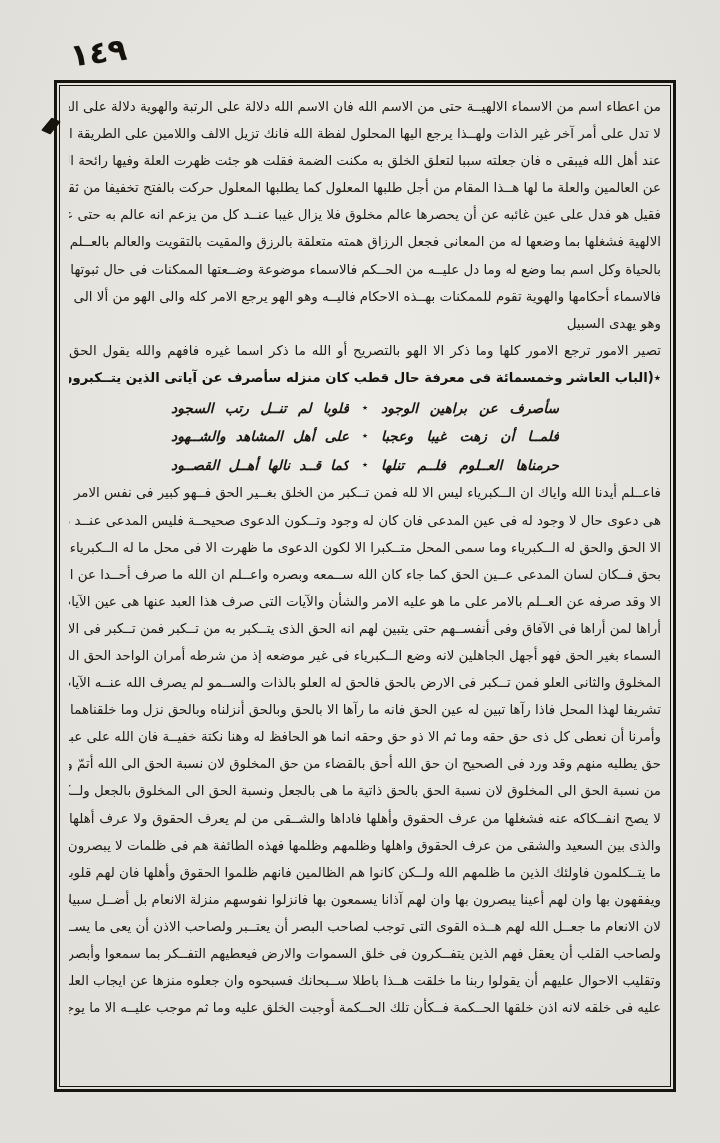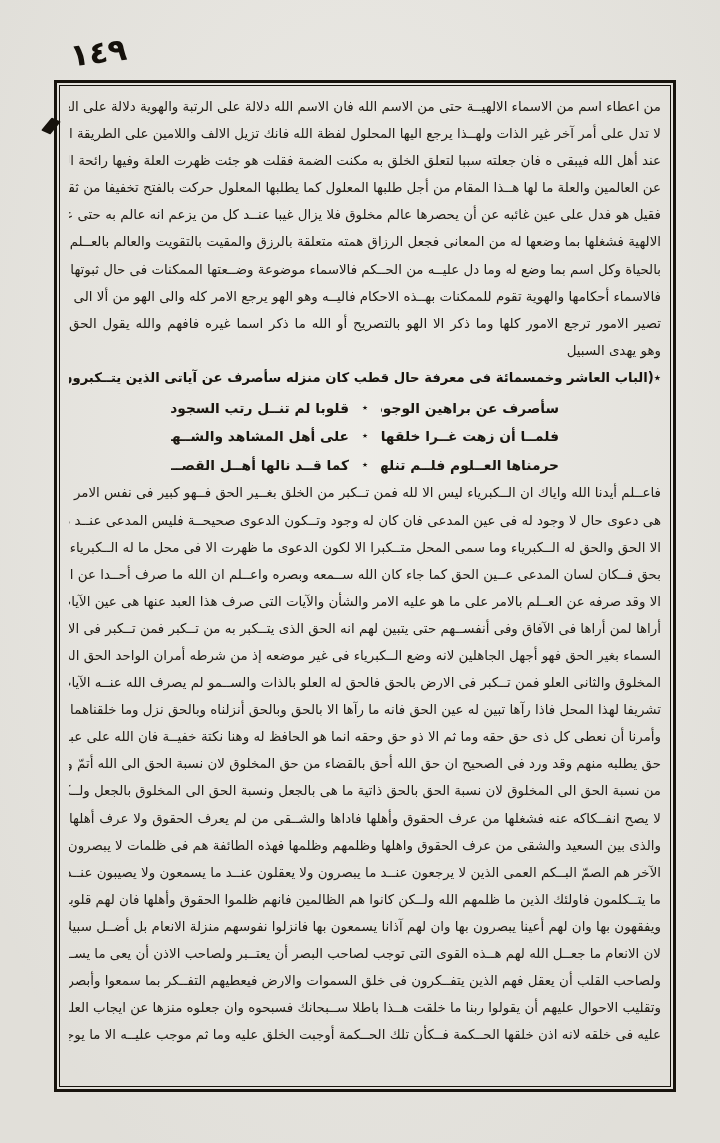--- a/index.html
+++ b/index.html
@@ -96,20 +96,21 @@
     color: #1b1710;
   }
   .hemistich {
     display: inline-block;
     width: 178px;
     text-align: justify;
     text-align-last: justify;
     white-space: nowrap;
     overflow: hidden;
     height: 28.5px;
+    font-style: italic;
   }
   .verse-star {
     font-size: 11px;
     color: #17130d;
     flex: 0 0 auto;
   }
   .block-gap-small { height: 2px; }
 </style>
 </head>
 <body>
@@ -125,38 +126,38 @@
 
       <div>
         <div class="tline">من اعطاء اسم من الاسماء الالهيــة حتى من الاسم الله فان الاسم الله دلالة على الرتبة والهوية دلالة على العــين</div>
         <div class="tline">لا تدل على أمر آخر غير الذات ولهــذا يرجع اليها المحلول لفظة الله فانك تزيل الالف واللامين على الطريقة المعروفة</div>
         <div class="tline">عند أهل الله فيبقى ه فان جعلته سببا لتعلق الخلق به مكنت الضمة فقلت هو جئت ظهرت العلة وفيها رائحة الغنا</div>
         <div class="tline">عن العالمين والعلة ما لها هــذا المقام من أجل طلبها المعلول كما يطلبها المعلول حركت بالفتح تخفيفا من ثقل العليــة</div>
         <div class="tline">فقيل هو فدل على عين غائبه عن أن يحصرها عالم مخلوق فلا يزال غيبا عنــد كل من يزعم انه عالم به حتى عن الاسماء</div>
         <div class="tline">الالهية فشغلها بما وضعها له من المعانى فجعل الرزاق همته متعلقة بالرزق والمقيت بالتقويت والعالم بالعــلم والحى</div>
         <div class="tline">بالحياة وكل اسم بما وضع له وما دل عليــه من الحــكم فالاسماء موضوعة وضــعتها الممكنات فى حال ثبوتها وعدمها</div>
         <div class="tline">فالاسماء أحكامها والهوية تقوم للممكنات بهــذه الاحكام فاليــه وهو الهو يرجع الامر كله والى الهو من ألا الى الله</div>
+        <div class="tline start-aligned">وهو يهدى السبيل</div>
         <div class="tline">تصير الامور ترجع الامور كلها وما ذكر الا الهو بالتصريح أو الله ما ذكر اسما غيره فافهم والله يقول الحق</div>
-        <div class="tline start-aligned">وهو يهدى السبيل</div>
       </div>
 
       <div class="chapter-heading">
         <span>٭(</span><span>الباب العاشر وخمسمائة فى معرفة حال قطب كان منزله سأصرف عن آياتى الذين يتــكبرون فى الارض بغير الحق</span>
       </div>
 
       <div class="block-gap-small"></div>
 
       <div>
         <div class="verse-row">
           <span class="hemistich">سأصرف عن براهين الوجود</span>
           <span class="verse-star">٭</span>
           <span class="hemistich">قلوبا لم تنــل رتب السجود</span>
         </div>
         <div class="verse-row">
-          <span class="hemistich">فلمــا أن زهت غــرا خلقها</span>
+          <span class="hemistich">فلمــا أن زهت غيبا وعجبا</span>
           <span class="verse-star">٭</span>
           <span class="hemistich">على أهل المشاهد والشــهود</span>
         </div>
         <div class="verse-row">
           <span class="hemistich">حرمناها العــلوم فلــم تنلها</span>
           <span class="verse-star">٭</span>
           <span class="hemistich">كما قــد نالها أهــل القصــود</span>
         </div>
       </div>
 
@@ -168,21 +169,20 @@
         <div class="tline">الا وقد صرفه عن العــلم بالامر على ما هو عليه الامر والشأن والآيات التى صرف هذا العبد عنها هى عين الآيات التى</div>
         <div class="tline">أراها لمن أراها فى الآفاق وفى أنفســهم حتى يتبين لهم انه الحق الذى يتــكبر به من تــكبر فمن تــكبر فى الارض دون</div>
         <div class="tline">السماء بغير الحق فهو أجهل الجاهلين لانه وضع الــكبرياء فى غير موضعه إذ من شرطه أمران الواحد الحق الذى يقبله</div>
         <div class="tline">المخلوق والثانى العلو فمن تــكبر فى الارض بالحق فالحق له العلو بالذات والســمو لم يصرف الله عنــه الآيات فيريه اياها</div>
         <div class="tline">تشريفا لهذا المحل فاذا رآها تبين له عين الحق فانه ما رآها الا بالحق وبالحق أنزلناه وبالحق نزل وما خلقناهما الا بالحق</div>
         <div class="tline">وأمرنا أن نعطى كل ذى حق حقه وما ثم الا ذو حق وحقه انما هو الحافظ له وهنا نكتة خفيــة فان الله على عباده</div>
         <div class="tline">حق يطلبه منهم وقد ورد فى الصحيح ان حق الله أحق بالقضاء من حق المخلوق لان نسبة الحق الى الله أتمّ وأصح</div>
         <div class="tline">من نسبة الحق الى المخلوق لان نسبة الحق بالحق ذاتية ما هى بالجعل ونسبة الحق الى المخلوق بالجعل ولــكنه جعل</div>
         <div class="tline">لا يصح انفــكاكه عنه فشغلها من عرف الحقوق وأهلها فاداها والشــقى من لم يعرف الحقوق ولا عرف أهلها</div>
         <div class="tline">والذى بين السعيد والشقى من عرف الحقوق واهلها وظلمهم وظلمها فهذه الطائفة هم فى ظلمات لا يبصرون والطرف</div>
-        <div class="tline">الآخر هم الصمّ البــكم العمى الذين لا يرجعون عنــد ما يبصرون ولا يعقلون عنــد ما يسمعون ولا يصيبون عنــد</div>
         <div class="tline">ما يتــكلمون فاولئك الذين ما ظلمهم الله ولــكن كانوا هم الظالمين فانهم ظلموا الحقوق وأهلها فان لهم قلوبا يعقلون</div>
         <div class="tline">ويفقهون بها وان لهم أعينا يبصرون بها وان لهم آذانا يسمعون بها فانزلوا نفوسهم منزلة الانعام بل أضــل سبيلا</div>
         <div class="tline">لان الانعام ما جعــل الله لهم هــذه القوى التى توجب لصاحب البصر أن يعتــبر ولصاحب الاذن أن يعى ما يســمع</div>
         <div class="tline">ولصاحب القلب أن يعقل فهم الذين يتفــكرون فى خلق السموات والارض فيعطيهم التفــكر بما سمعوا وأبصروا</div>
         <div class="tline">وتقليب الاحوال عليهم أن يقولوا ربنا ما خلقت هــذا باطلا ســبحانك فسبحوه وان جعلوه منزها عن ايجاب العلة</div>
         <div class="tline">عليه فى خلقه لانه اذن خلقها الحــكمة فــكأن تلك الحــكمة أوجبت الخلق عليه وما ثم موجب عليــه الا ما يوجبه</div>
       </div>
 
     </div>
   </div>

